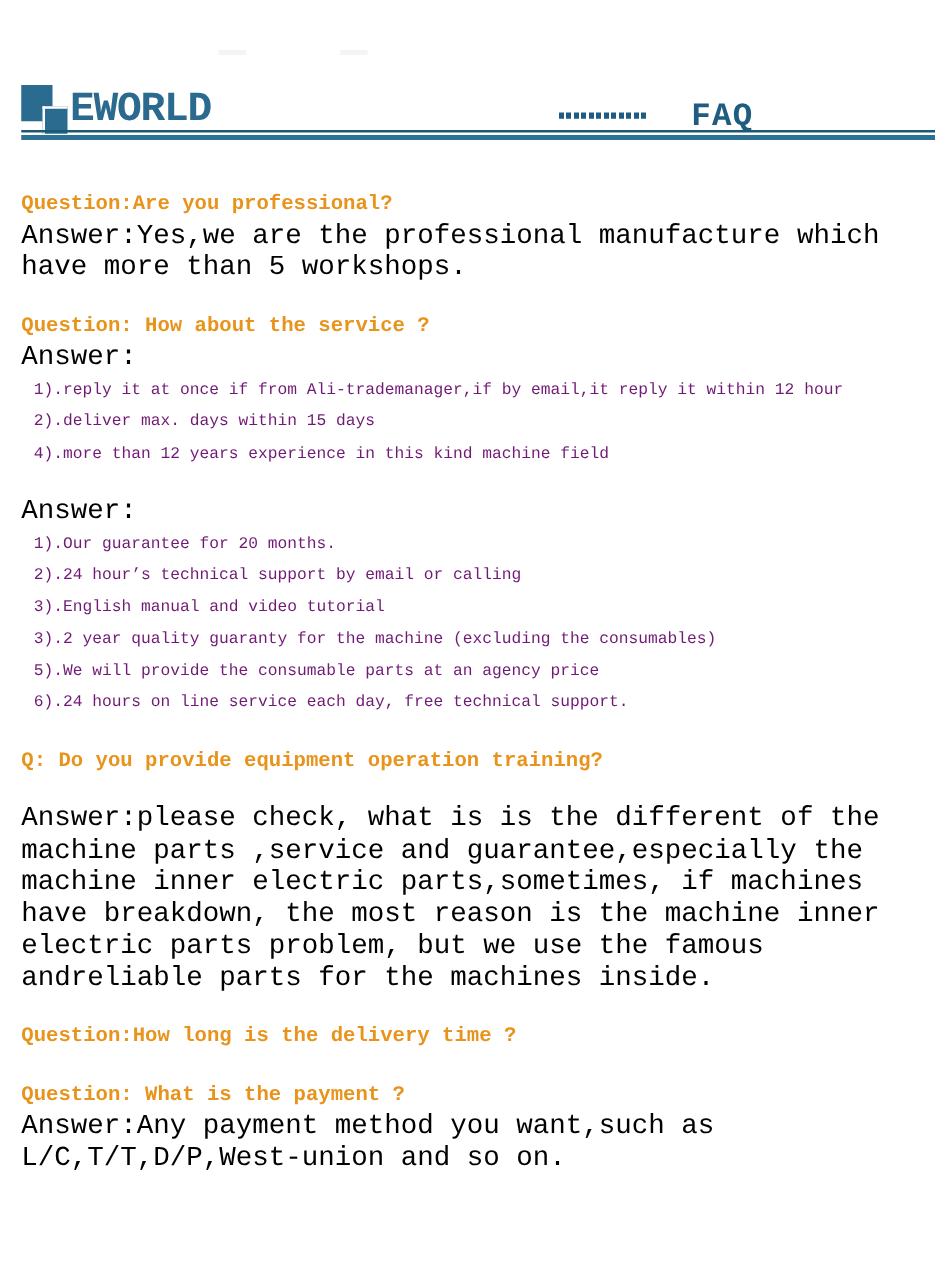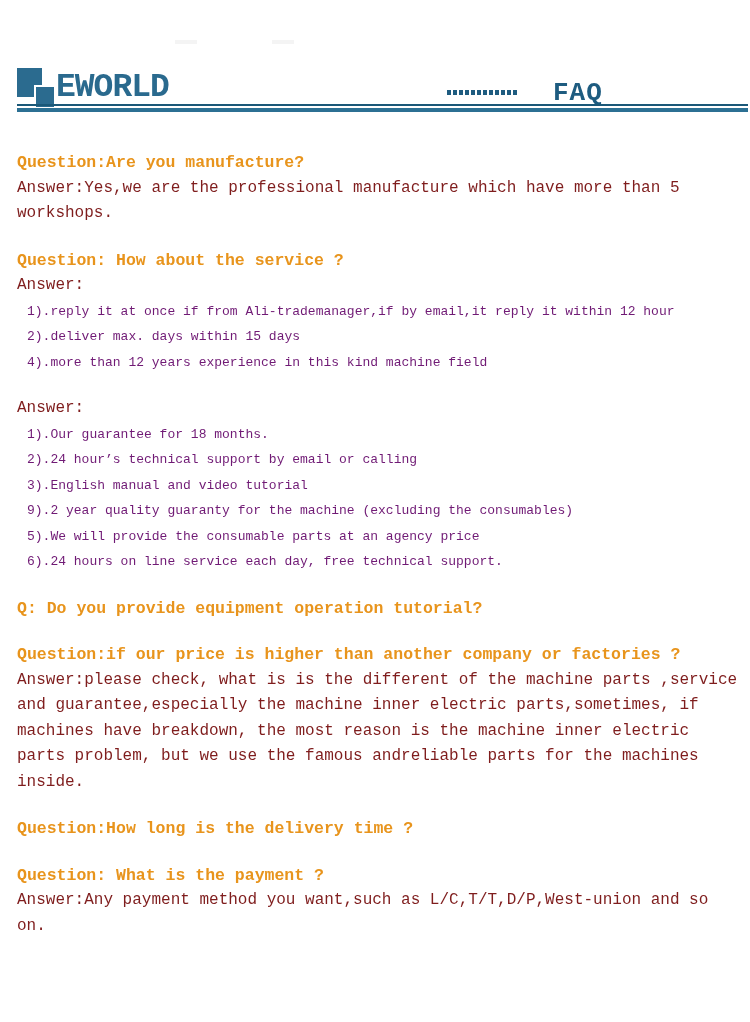--- a/index.html
+++ b/index.html
@@ -46,21 +46,21 @@
   .rule-thin  { position:absolute; left:17px; top:64px; width:731px; height:2px; background:#1a5878; }
   .rule-thick { position:absolute; left:17px; top:68px; width:731px; height:4px; background:#2c7093; }
 
   
   .content { position:absolute; top:110px; left:17px; right:4px; }
   .qa { margin:0 0 21px 0; }
   .question {
     margin:0; font-size:16.5px; line-height:25.5px; font-weight:bold;
     color:#e8941c;
   }
-  .answer { margin:0; font-size:16px; line-height:25.5px; color:#7f1d1d; }
+  .answer { margin:0; font-size:22px; line-height:25.5px; color:#000000; }
   .items { list-style:none; margin:0; padding:0 0 0 10px; }
   .items li { font-size:13px; line-height:25.5px; color:#701a75; }
 </style>
 </head>
 <body>
 
 <div class="page">
 
   <div class="artifact a1"></div>
   <div class="artifact a2"></div>
@@ -71,52 +71,51 @@
     <span class="brand">EWORLD</span>
     <div class="dots"></div>
     <span class="faq-label">FAQ</span>
     <div class="rule-thin"></div>
     <div class="rule-thick"></div>
   </div>
 
   <div class="content">
 
     <section class="qa">
-      <h3 class="question">Question:Are you manufacture?</h3>
+      <h3 class="question">Question:Are you professional?</h3>
       <p class="answer">Answer:Yes,we are the professional manufacture which have more than 5 workshops.</p>
     </section>
 
     <section class="qa">
       <h3 class="question">Question: How about the service ?</h3>
       <p class="answer">Answer:</p>
       <ul class="items">
         <li>1).reply it at once if from Ali-trademanager,if by email,it reply it within 12 hour</li>
         <li>2).deliver max. days within 15 days</li>
         <li>4).more than 12 years experience in this kind machine field</li>
       </ul>
     </section>
 
     <section class="qa">
       <p class="answer">Answer:</p>
       <ul class="items">
-        <li>1).Our guarantee for 18 months.</li>
+        <li>1).Our guarantee for 20 months.</li>
         <li>2).24 hour’s technical support by email or calling</li>
         <li>3).English manual and video tutorial</li>
-        <li>9).2 year quality guaranty for the machine (excluding the consumables)</li>
+        <li>3).2 year quality guaranty for the machine (excluding the consumables)</li>
         <li>5).We will provide the consumable parts at an agency price</li>
         <li>6).24 hours on line service each day, free technical support.</li>
       </ul>
     </section>
 
     <section class="qa">
-      <h3 class="question">Q: Do you provide equipment operation tutorial?</h3>
+      <h3 class="question">Q: Do you provide equipment operation training?</h3>
     </section>
 
     <section class="qa">
-      <h3 class="question">Question:if our price is higher than another company or factories ?</h3>
       <p class="answer">Answer:please check, what is is the different of the machine parts ,service and guarantee,especially the machine inner electric parts,sometimes, if machines have breakdown, the most reason is the machine inner electric parts problem, but we use the famous andreliable parts for the machines inside.</p>
     </section>
 
     <section class="qa">
       <h3 class="question">Question:How long is the delivery time ?</h3>
     </section>
 
     <section class="qa">
       <h3 class="question">Question: What is the payment ?</h3>
       <p class="answer">Answer:Any payment method you want,such as L/C,T/T,D/P,West-union and so on.</p>

